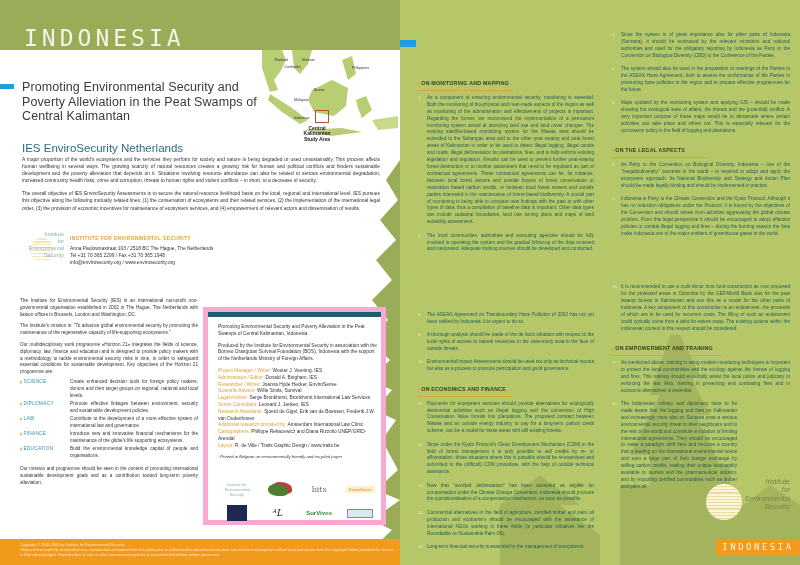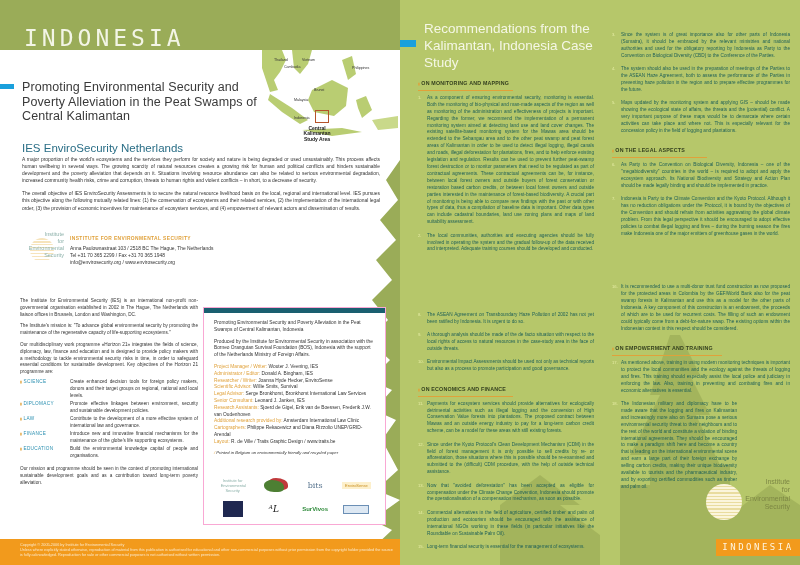--- a/index.html
+++ b/index.html
@@ -30,21 +30,21 @@
 
   .leafy { position: absolute; left: 362px; top: 140px; width: 50px; height: 420px; }
 
   .about { position: absolute; left: 20px; top: 298px; width: 178px; font-size: 4.7px; line-height: 6.8px; color: #333; text-align: justify; }
   .about p { margin-bottom: 5px; }
   .obj-table { width: 100%; border-collapse: collapse; margin: 3px 0 5px 0; }
   .obj-table td { vertical-align: top; padding-bottom: 1.5px; font-size: 4.7px; line-height: 6.8px; }
   .obj-table td.key { width: 50px; color: #2a8fb0; letter-spacing: 0.3px; }
   .obj-table td.key::before { content: "▮ "; color: #e0a13a; font-size: 3.5px; }
 
-  .credits-box { position: absolute; left: 203px; top: 307px; width: 183px; height: 218px; border: 1px solid #f9a8d4; background: #ffffff; }
+  .credits-box { position: absolute; left: 203px; top: 307px; width: 183px; height: 218px; border: 5px solid #f9a8d4; background: #ffffff; }
   .credits-bar { position: absolute; left: 0; top: 0; width: 100%; height: 5px; background: #1a5f70; }
   .credits-inner { position: absolute; left: 10px; top: 12px; width: 160px; font-size: 4.8px; line-height: 6.8px; color: #333; }
   .credits-inner p { margin-bottom: 5px; }
   .credit-line .role { color: #e0a13a; }
   .printed { font-style: italic; font-size: 4.2px; margin-top: 4px; }
   .printed::before { content: "/ "; color: #e0a13a; }
   .partner-logos { position: absolute; left: 8px; top: 170px; width: 165px; display: grid; grid-template-columns: repeat(4, 1fr); grid-row-gap: 8px; align-items: center; justify-items: center; }
   .plogo { font-size: 4px; text-align: center; }
   .plogo.ies { color: #8bb0a9; width: 24px; }
   .plogo.bos { width: 20px; height: 12px; background: #4d7f33; border-radius: 40% 60% 30% 50%; box-shadow: 4px -2px 0 #c0393b; }
@@ -201,21 +201,20 @@
 </div>
 
 <div class="right-page">
   <svg class="temple" viewBox="0 0 300 230">
     <path d="M170 0 L180 0 L200 40 L190 40 L210 80 L196 80 L220 130 L230 130 L230 230 L120 230 L120 150 L150 150 L150 120 L130 120 L160 60 L150 60 Z" fill="#6f7d35"></path>
     <path d="M0 170 L40 140 L80 170 L60 170 L100 200 L100 230 L0 230 Z" fill="#6f7d35"></path>
     <path d="M230 180 L270 150 L300 170 L300 230 L230 230 Z" fill="#6f7d35"></path>
   </svg>
 
   <div class="rp-tab"></div>
-  <div class="rp-title">Recommendations from the Kalimantan, Indonesia Case Study</div>
 
   <div class="col col-left">
     <div class="sec-head">ON MONITORING AND MAPPING</div>
     <div class="rec"><span class="num">1.</span><span>As a component of ensuring environmental security, monitoring is essential. Both the monitoring of bio-physical and man-made aspects of the region as well as monitoring of the administration and effectiveness of projects is important. Regarding the former, we recommend the implementation of a permanent monitoring system aimed at detecting land use and land cover changes. The existing satellite-based monitoring system for the Mawas area should be extended to the Sebangau area and to the other peat swamp and peat forest areas of Kalimantan in order to be used to detect illegal logging, illegal canals and roads, illegal deforestation for plantations, fires, and to help enforce existing legislation and regulation. Results can be used to prevent further peat-swamp forest destruction or to monitor parameters that need to be regulated as part of contractual agreements. These contractual agreements can be, for instance, between local forest owners and outside buyers of forest conservation or restoration based carbon credits, or between local forest owners and outside parties interested in the maintenance of forest-based biodiversity. A crucial part of monitoring is being able to compare new findings with the past or with other types of data, thus a compilation of baseline data is important. Other data types can include cadastral boundaries, land use zoning plans and maps of land suitability assessment.</span></div>
     <div class="rec"><span class="num">2.</span><span>The local communities, authorities and executing agencies should be fully involved in operating the system and the gradual follow-up of the data received and interpreted. Adequate training courses should be developed and conducted.</span></div>
     <div style="height:52px;"></div>
     <div class="rec"><span class="num">8.</span><span>The ASEAN Agreement on Transboundary Haze Pollution of 2002 has not yet been ratified by Indonesia. It is urgent to do so.</span></div>
     <div class="rec"><span class="num">9.</span><span>A thorough analysis should be made of the de facto situation with respect to the local rights of access to natural resources in the case-study area in the face of outside threats.</span></div>
     <div class="rec"><span class="num">10.</span><span>Environmental Impact Assessments should be used not only as technical reports but also as a process to promote participation and good governance.</span></div>
     <div class="sec-head">ON ECONOMICS AND FINANCE</div>

